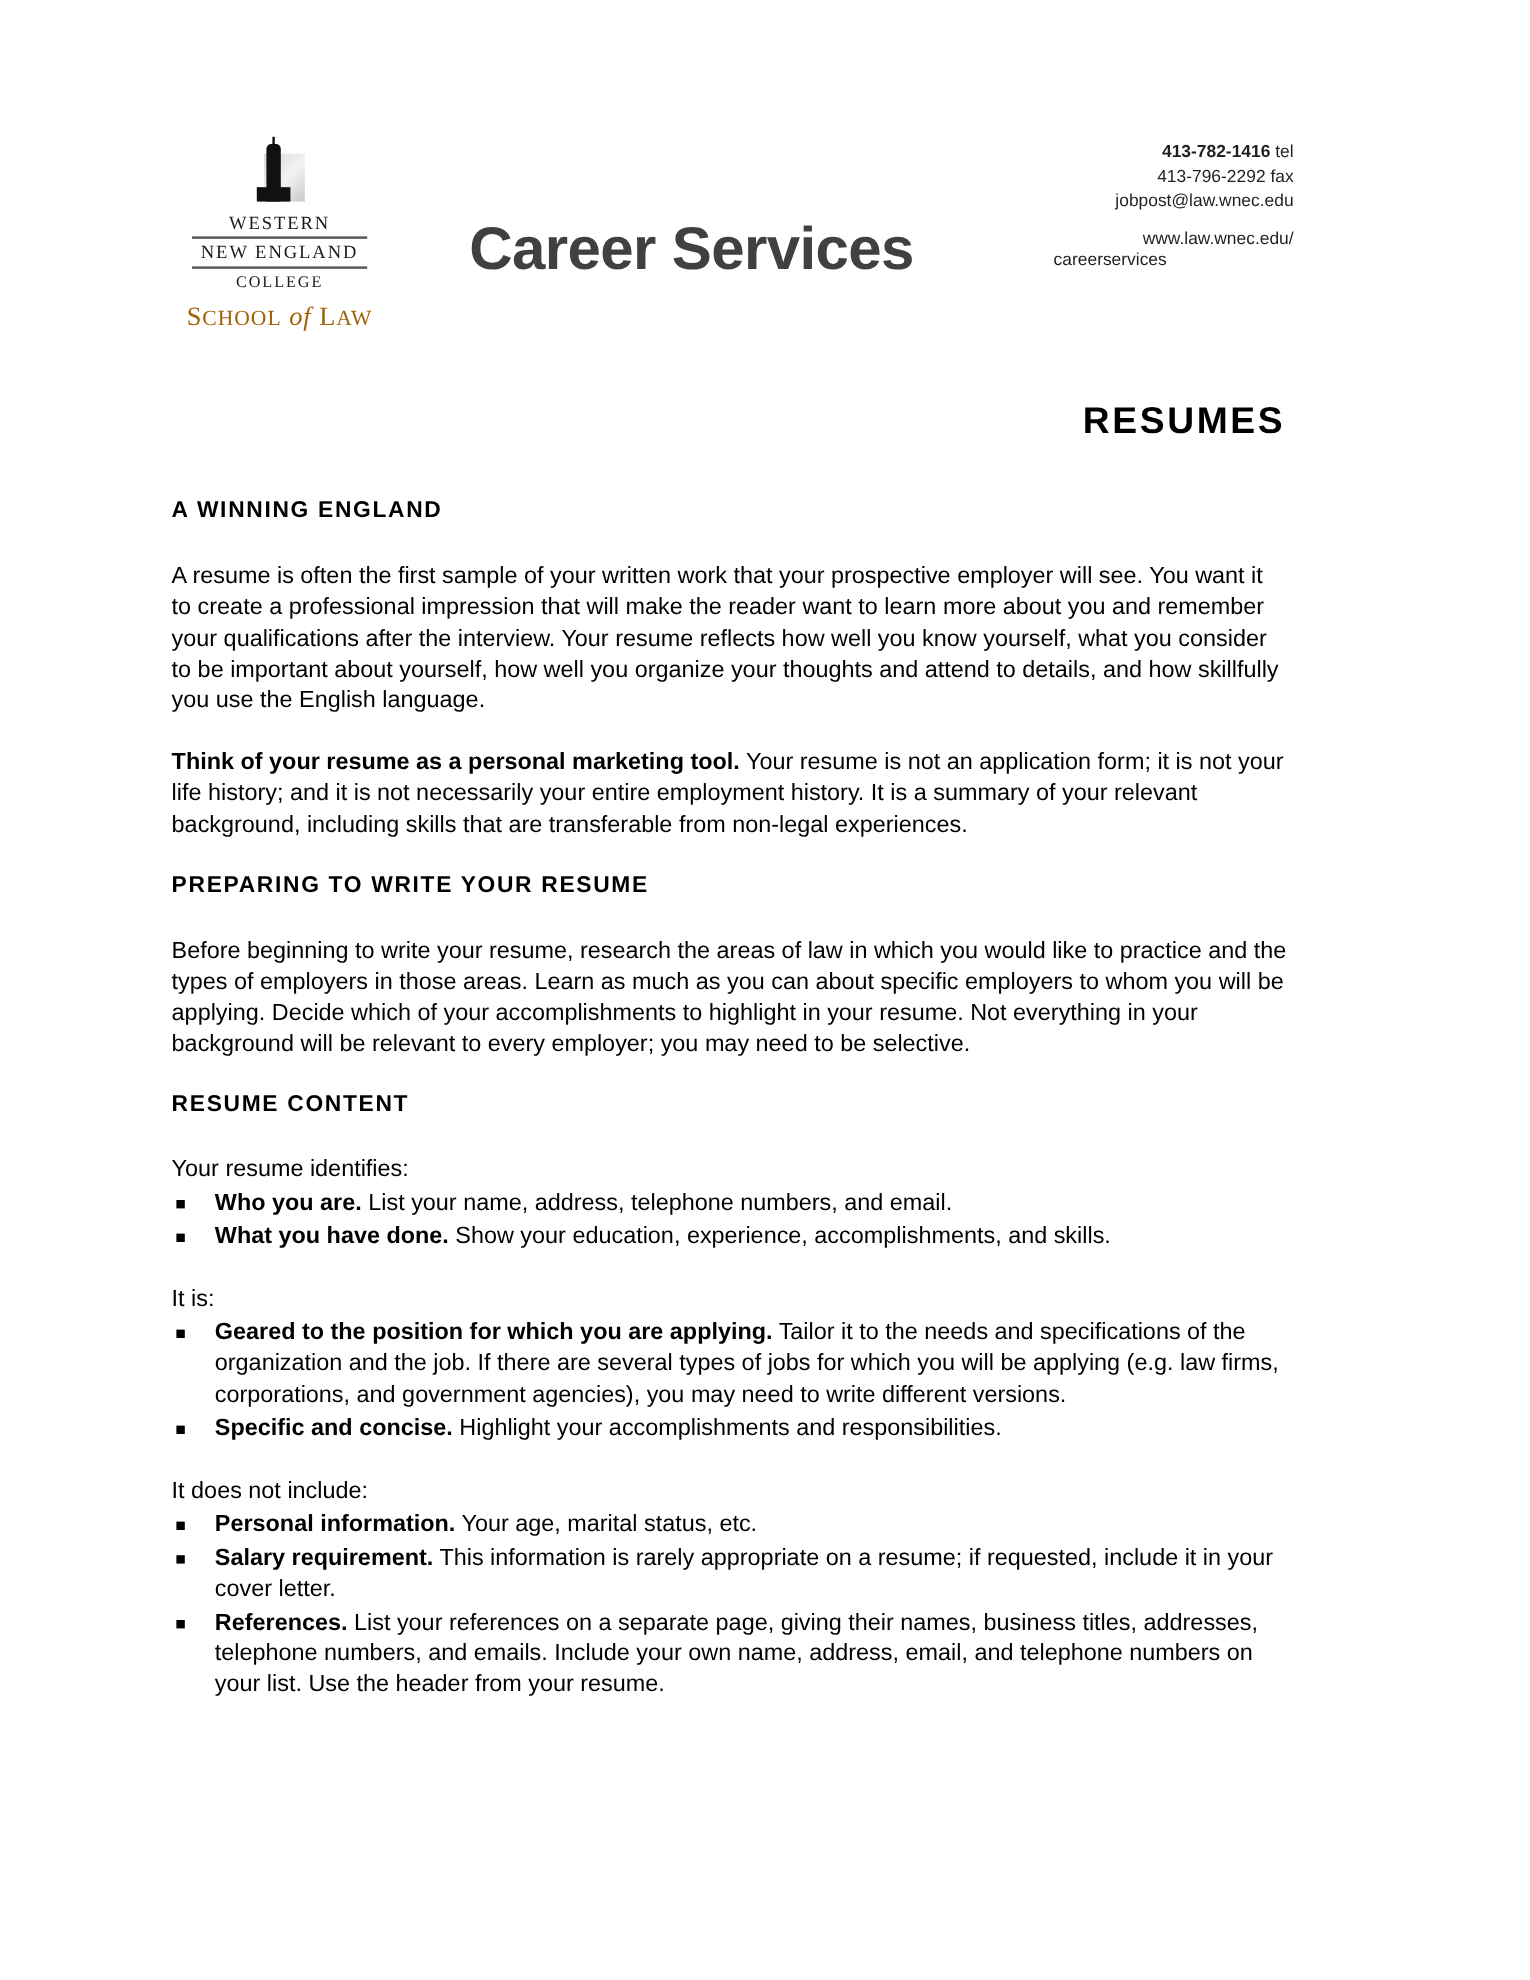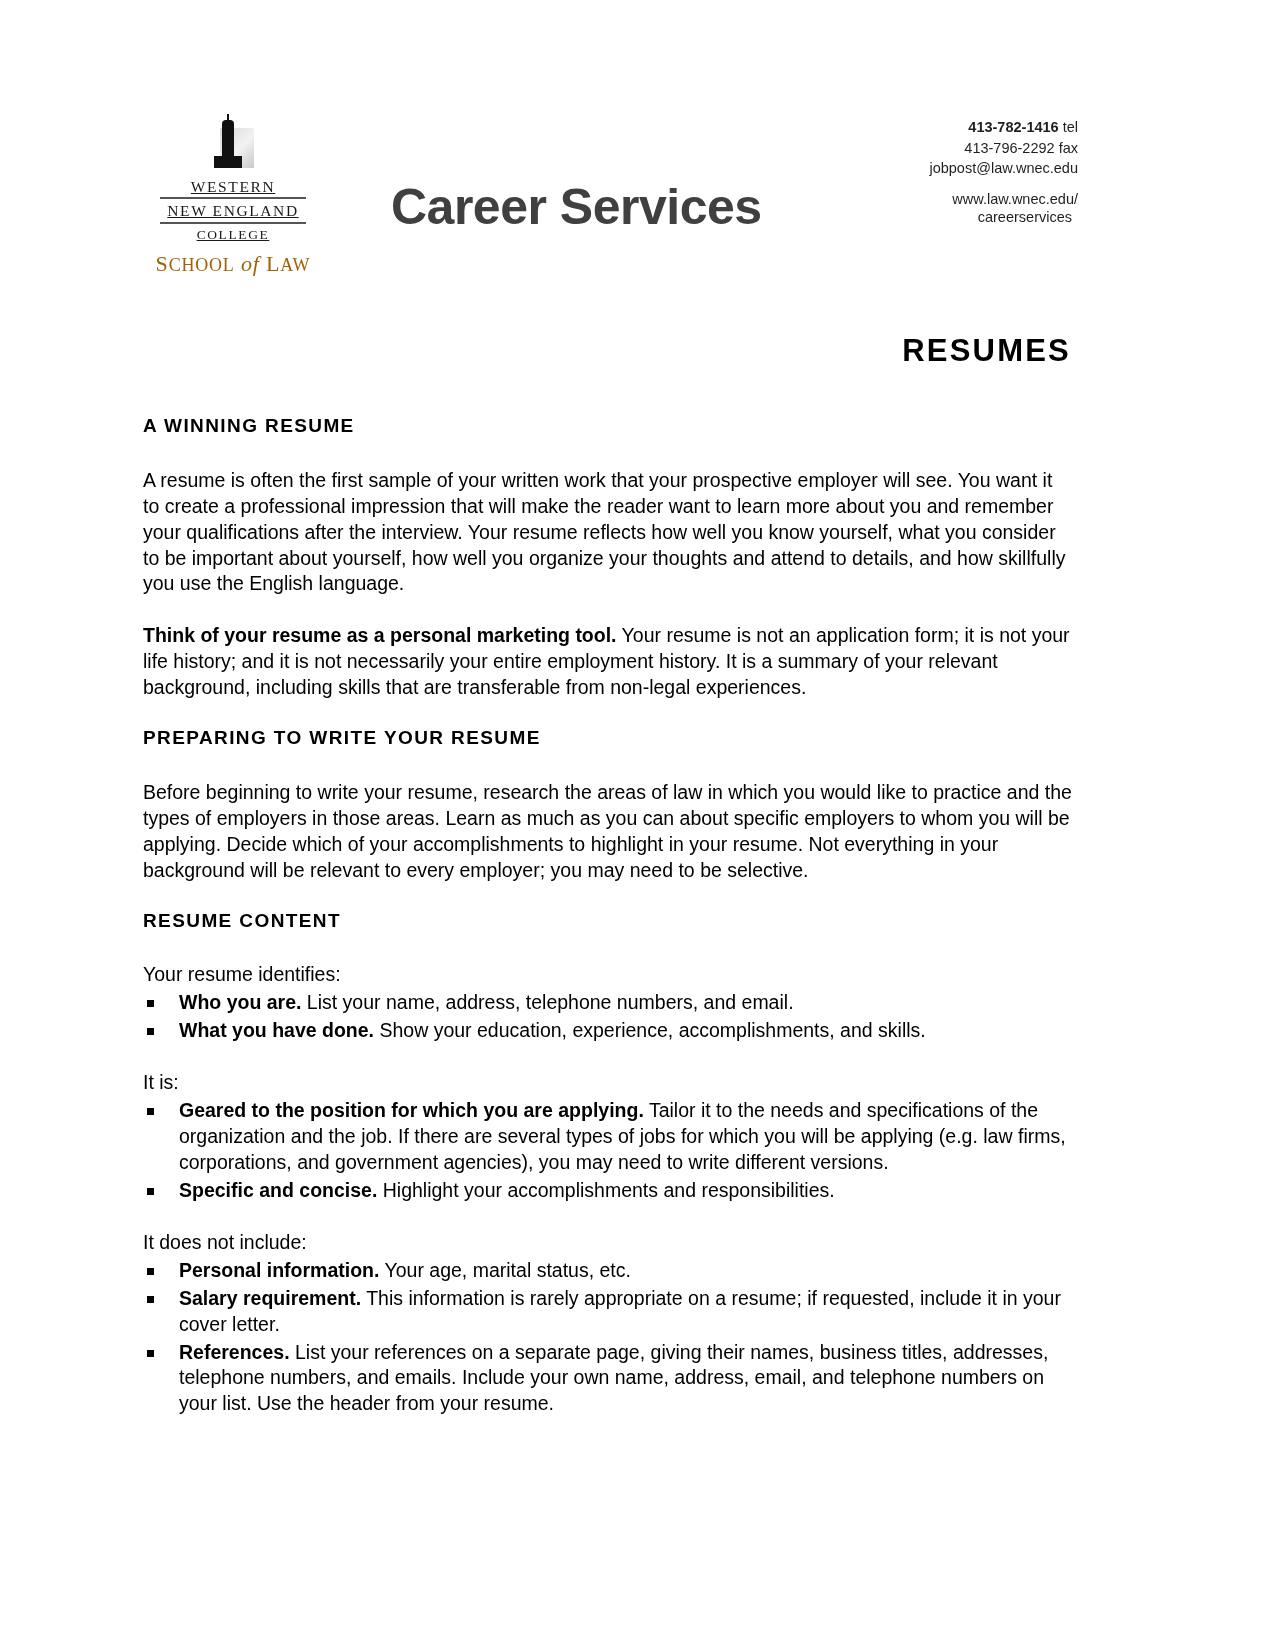--- a/index.html
+++ b/index.html
@@ -90,21 +90,20 @@
     background: #111;
     border-radius: 50%;
   }
 
   .lh-line1, .lh-line2, .lh-line3 {
     font-family: "Liberation Serif", serif;
     color: #1a1a1a;
     letter-spacing: 1.6px;
     text-align: center;
     line-height: 1.12;
-    text-decoration: underline;
   }
   .lh-line1 { font-size: 15.5px; padding-bottom: 1px; }
   .lh-line2 { font-size: 15.5px; padding: 2px 0 1px 0; }
   .lh-line3 { font-size: 13.5px; padding-top: 2px; }
 
   .rule {
     height: 2px;
     background: #555;
     margin: 1px auto;
     width: 146px;
@@ -146,21 +145,21 @@
   }
   .lh-contact .bold { font-weight: bold; }
   .lh-contact .web {
     margin-top: 11px;
     font-weight: normal;
     text-align: right;
     line-height: 1.25;
   }
   .lh-contact .web .l2 {
     display: block;
-    text-align: right;
+    text-align: left;
     padding-right: 6px;
   }
 
   
   .doc-title {
     position: absolute;
     left: 0;
     top: 333px;
     width: 1071px;
     text-align: right;
@@ -257,21 +256,21 @@
         <span>www.law.wnec.edu/</span>
         <span class="l2">careerservices</span>
       </div>
     </div>
   </div>
 
   <div class="doc-title">RESUMES</div>
 
   <div class="content">
 
-    <h2 class="section">A WINNING RESUME</h2>
+    <h2 class="section">A WINNING ENGLAND</h2>
     <p class="body">A resume is often the first sample of your written work that your prospective employer will see. You want it to create a professional impression that will make the reader want to learn more about you and remember your qualifications after the interview. Your resume reflects how well you know yourself, what you consider to be important about yourself, how well you organize your thoughts and attend to details, and how skillfully you use the English language.</p>
     <p class="body"><b>Think of your resume as a personal marketing tool.</b><span> Your resume is not an application form; it is not your life history; and it is not necessarily your entire employment history. It is a summary of your relevant background, including skills that are transferable from non-legal experiences.</span></p>
 
     <h2 class="section sec-gap">PREPARING TO WRITE YOUR RESUME</h2>
     <p class="body">Before beginning to write your resume, research the areas of law in which you would like to practice and the types of employers in those areas. Learn as much as you can about specific employers to whom you will be applying. Decide which of your accomplishments to highlight in your resume. Not everything in your background will be relevant to every employer; you may need to be selective.</p>
 
     <h2 class="section sec-gap">RESUME CONTENT</h2>
 
     <div class="lead">Your resume identifies:</div>
     <ul class="sqlist">

